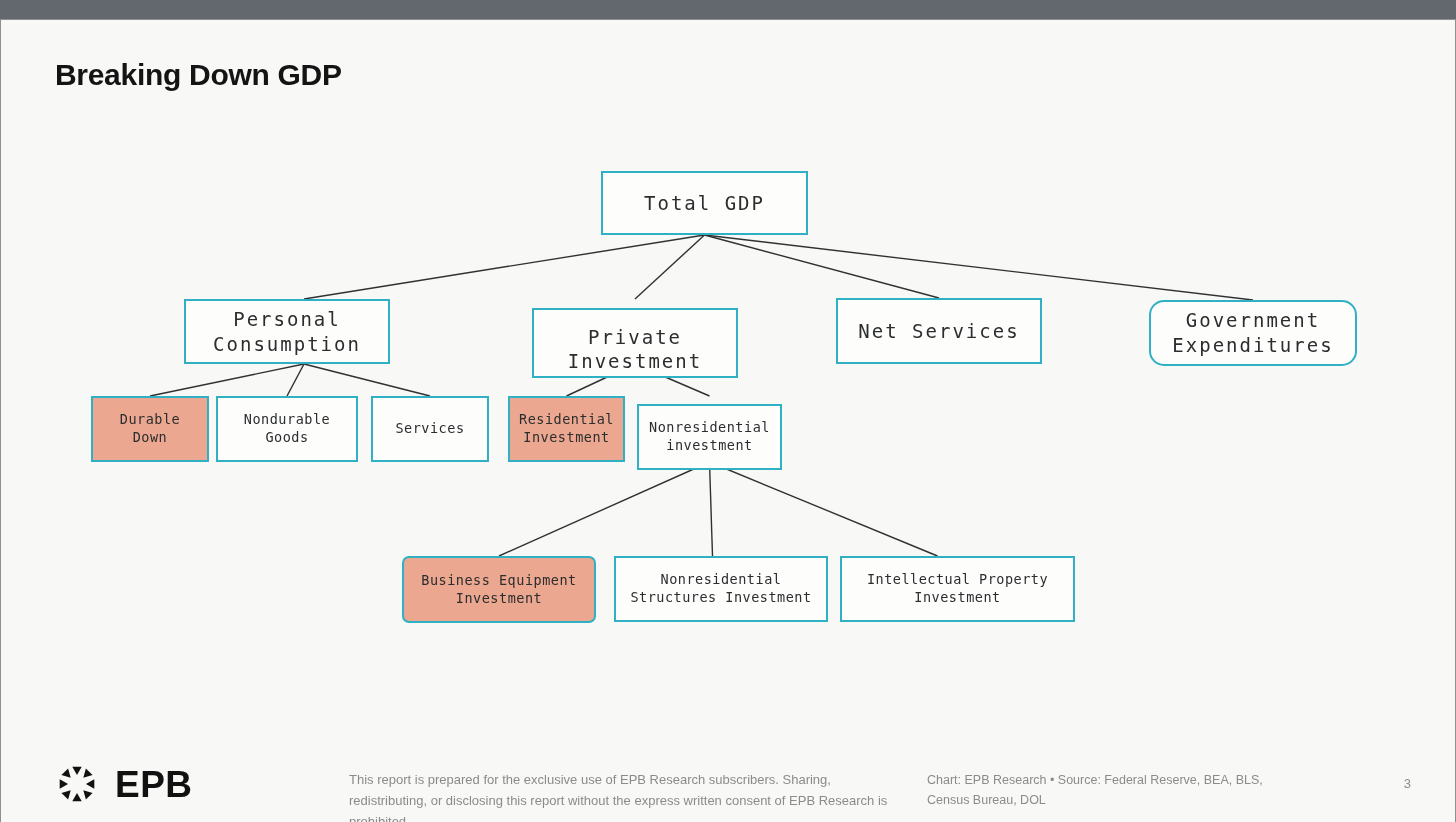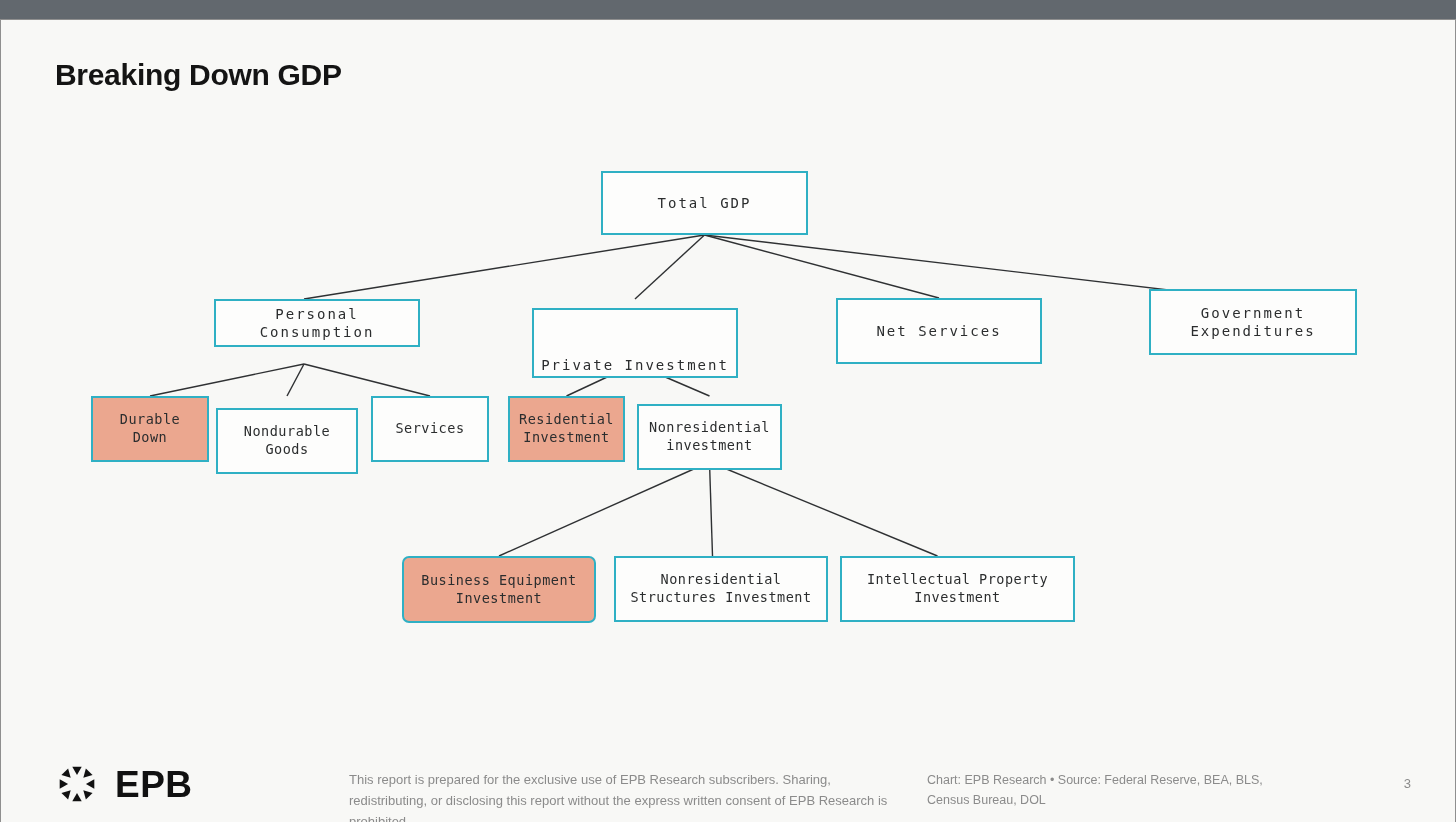--- a/index.html
+++ b/index.html
@@ -35,30 +35,30 @@
     text-align:center;
     background:#fdfdfc;
     border:2px solid var(--accent,#2fb0c4);
     box-sizing:border-box;
     color:#2b2d2e;
     font-family:"DejaVu Sans Mono","Liberation Mono",monospace;
     line-height:1.3;
     padding:2px 6px;
   }
   .node.highlight{ background:var(--highlight,#eba78f); }
-  .lv1,.lv2{ font-size:14px;letter-spacing:2px; }
+  .lv1,.lv2{ font-size:19px;letter-spacing:2px; }
   .lv3,.lv4{ font-size:13.5px;letter-spacing:0.5px; }
 
   .node[data-node="total-gdp"]{left:600px;top:151px;width:207px;height:64px;}
-  .node[data-node="personal-consumption"]{left:213px;top:279px;width:206px;height:48px;}
+  .node[data-node="personal-consumption"]{left:183px;top:279px;width:206px;height:65px;}
   .node[data-node="private-investment"]{left:531px;top:288px;width:206px;height:70px;align-items:flex-end;}
   .node[data-node="net-exports"]{left:835px;top:278px;width:206px;height:66px;}
-  .node[data-node="government-expenditures"]{left:1148px;top:269px;width:208px;height:66px;}
+  .node[data-node="government-expenditures"]{left:1148px;top:280px;width:208px;height:66px;border-radius:15px;}
   .node[data-node="durable-goods"]{left:90px;top:376px;width:118px;height:66px;}
-  .node[data-node="nondurable-goods"]{left:215px;top:388px;width:142px;height:66px;justify-content:flex-end;}
+  .node[data-node="nondurable-goods"]{left:215px;top:376px;width:142px;height:66px;justify-content:flex-end;}
   .node[data-node="services"]{left:370px;top:376px;width:118px;height:66px;}
   .node[data-node="residential-investment"]{left:507px;top:376px;width:117px;height:66px;}
   .node[data-node="nonresidential-investment"]{left:636px;top:384px;width:145px;height:66px;}
   .node[data-node="business-equipment-investment"]{left:401px;top:536px;width:194px;height:67px;border-radius:7px;}
   .node[data-node="nonresidential-structures-investment"]{left:613px;top:536px;width:214px;height:66px;}
   .node[data-node="intellectual-property-investment"]{left:839px;top:536px;width:235px;height:66px;}
 
   .footer{position:absolute;left:0;top:730px;width:1456px;height:82px;}
   .logo{position:absolute;left:54px;top:12px;display:flex;align-items:center;gap:16px;}
   .logo svg{display:block;}

